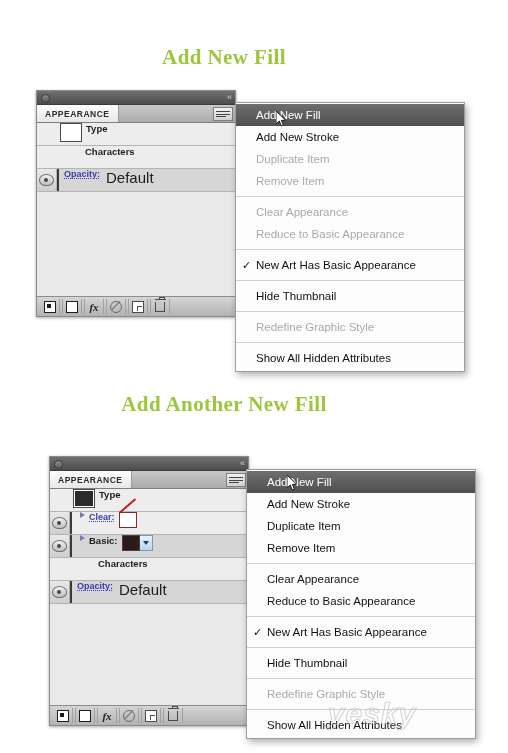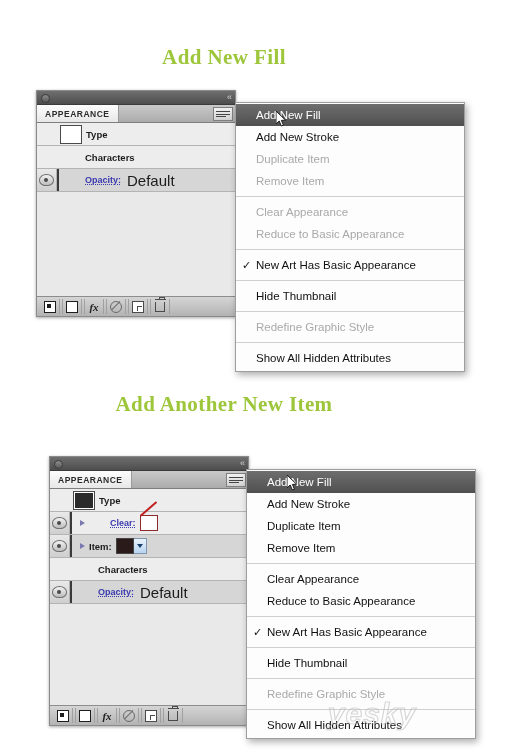--- a/index.html
+++ b/index.html
@@ -77,21 +77,21 @@
     justify-content: center; gap: 1.5px; padding: 0 2px;
   }
   .panel-menu-btn i { display:block; height:1px; background:#444; }
   .panel-menu-btn i:nth-child(1){ width:100%; }
   .panel-menu-btn i:nth-child(2){ width:100%; }
   .panel-menu-btn i:nth-child(3){ width:70%; }
 
   .panel-body { background: #e3e3e3; }
 
   .app-row {
-    display: flex; align-items: center;
+    display: flex; align-items: flex-start;
     height: 22px;
     border-bottom: 1px solid #b4b4b4;
     position: relative;
     font-size: 9px;
     color: #1c1c1c;
   }
   .app-row.light { background: #ededed; }
   .app-row.shade { background: #d6d6d6; }
   .row-eye {
     width: 19px; height: 100%;
@@ -123,21 +123,21 @@
   .tri {
     width: 0; height: 0;
     border-left: 5px solid #7a7ab0;
     border-top: 3.5px solid transparent;
     border-bottom: 3.5px solid transparent;
     margin-left: 3px; margin-right: 4px;
   }
   .row-label { font-weight: 700; font-size: 9.5px; }
   .row-link {
     color: #3a3ab0; font-weight: 700; font-size: 9px;
-    text-decoration: underline; text-decoration-style: dotted; margin-left: 21px;
+    text-decoration: underline; text-decoration-style: dotted;
   }
   .row-value { color:#1c1c1c; font-size:15px; margin-left:6px; }
   .row-divider-bar {
     width: 2px; align-self: stretch;
     background: #3a3a3a; margin-right: 5px;
   }
   .swatch {
     width: 16px; height: 14px;
     border: 1px solid #8a2b2b;
     background: #fff;
@@ -380,21 +380,21 @@
         <div class="ctx-sep"></div>
         <div class="ctx-item">
           <span>Show All Hidden Attributes</span>
         </div>
       </div>
     <svg class="cursor-arrow" style="left:40px; top:8px;" viewBox="0 0 11 16">
       <polygon points="0,0 0,13 3.2,10 5.3,15 7.4,14.1 5.4,9.4 9.6,9.2" fill="#ffffff" stroke="#1a1a1a" stroke-width="1"></polygon>
     </svg>
   </div>
 
-  <div id="title-2" class="section-title">Add Another New Item</div>
+  <div id="title-2" class="section-title">Add Another New Fill</div>
 
   <div class="panel" id="panel-2" style="left:49px; top:456px; width:198px;">
     <div class="panel-titlebar">
       <div class="tb-dot"></div>
       <div class="tb-collapse">«</div>
     </div>
     <div class="panel-tabbar">
       <div class="panel-tab">APPEARANCE</div>
       <div class="tabbar-fill"></div>
       <div class="panel-menu-btn">
@@ -420,21 +420,21 @@
         <div class="row-link">Clear:</div>
         <div class="swatch none"></div>
       </div>
 
       <div class="app-row shade">
         <div class="row-eye">
           <div class="eye-glyph"></div>
         </div>
         <div class="row-divider-bar"></div>
         <div class="tri"></div>
-        <div class="row-label">Item:</div>
+        <div class="row-label">Basic:</div>
         <div class="swatch solid"></div>
         <div class="swatch-caret">
             <span></span>
           </div>
       </div>
 
       <div class="app-row light">
         <div class="row-eye blank"></div>
         <div style="width:28px"></div>
         <div class="row-label">Characters</div>

